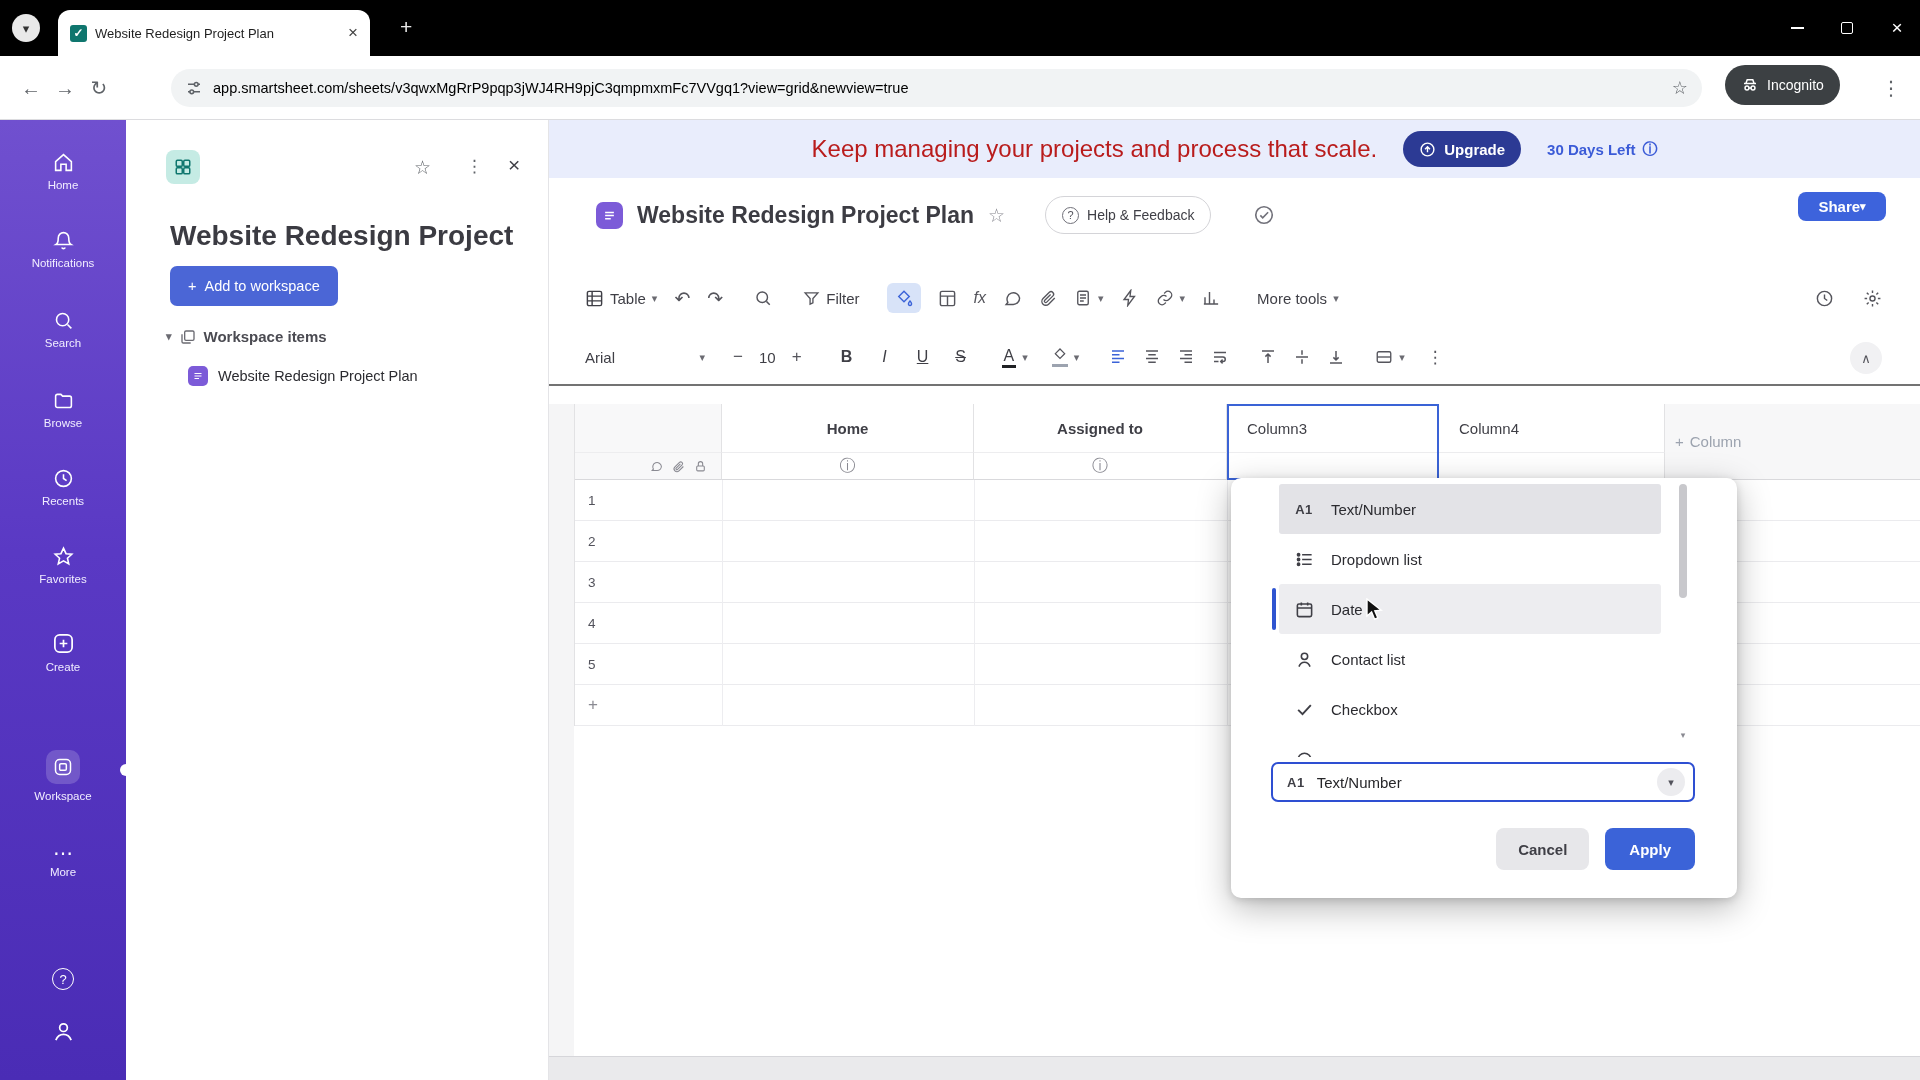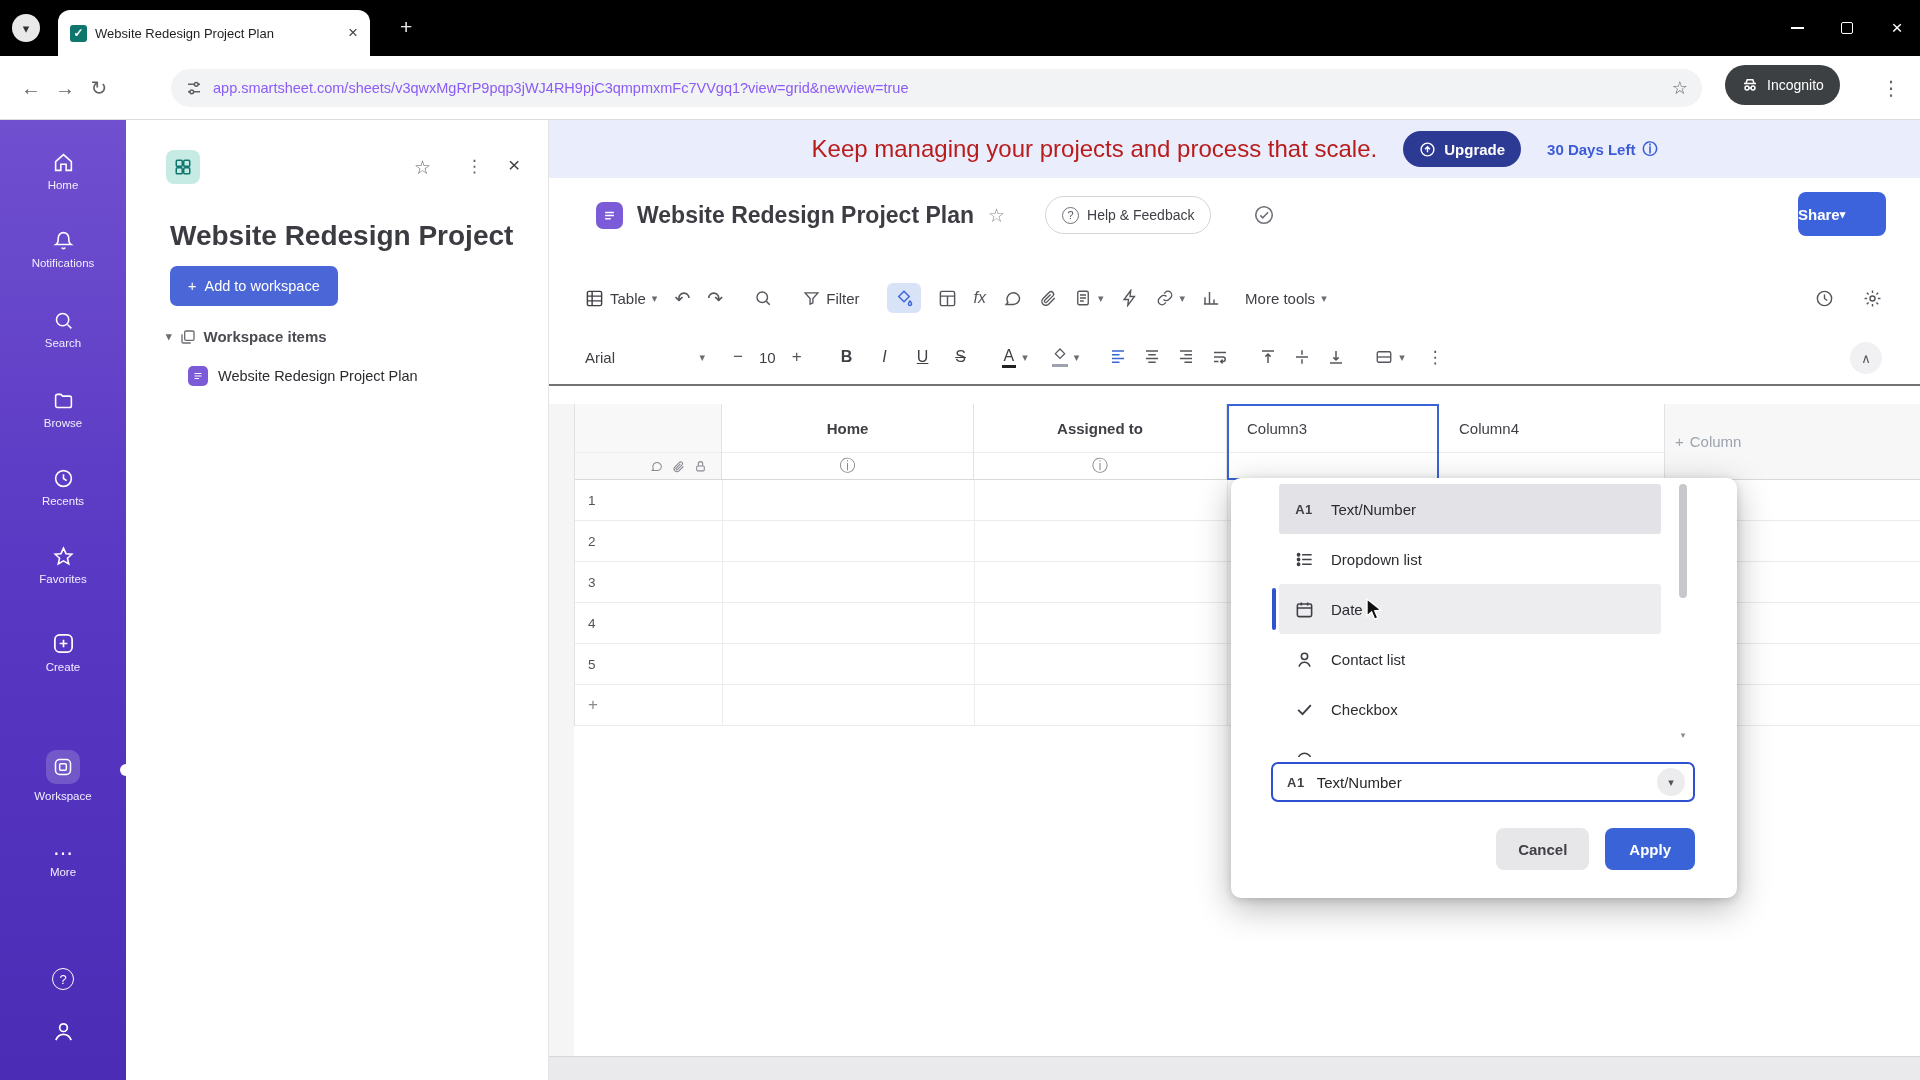--- a/index.html
+++ b/index.html
@@ -15,21 +15,21 @@
   .tab-title{font-size:13px;color:#1f1f1f;white-space:nowrap;overflow:hidden;max-width:230px}
   .tab-close{margin-left:auto;color:#444;font-size:17px;cursor:default}
   .newtab{position:absolute;left:400px;top:15px;color:#e8e8e8;font-size:21px}
   .win{position:absolute;top:0;height:56px;width:46px;display:flex;align-items:center;justify-content:center;color:#fff}
   .win-min-bar{width:13px;height:2px;background:#fff}
   .win-max-box{width:12px;height:12px;border:1.6px solid #fff;border-radius:2px}
   
   .navbar{position:absolute;left:0;top:56px;width:1920px;height:64px;background:#fff;border-bottom:1px solid #dcdcdf}
   .nav-ico{color:#5f6368;font-size:20px;width:34px;text-align:center}
   .omnibox{position:absolute;left:171px;top:13px;width:1531px;height:38px;border-radius:19px;background:#f1f3f4;display:flex;align-items:center;padding:0 14px;gap:10px}
-  .url{font-size:14.5px;color:#8b5cf6;white-space:nowrap;overflow:hidden;flex:1}
+  .url{font-size:14.5px;color:#000000;white-space:nowrap;overflow:hidden;flex:1}
   .incog{position:absolute;left:1725px;top:9px;height:40px;border-radius:20px;background:#3c4043;color:#fff;display:flex;align-items:center;gap:8px;padding:0 16px;font-size:14px}
   
   .sidebar{position:absolute;left:0;top:120px;width:126px;height:960px;background:linear-gradient(180deg,#7050cf 0%,#5a39c4 45%,#4a2cb5 100%)}
   .sb-item{width:126px;display:flex;flex-direction:column;align-items:center;gap:6px;color:#fff;position:absolute}
   .sb-item span{font-size:11.5px;color:#f1edff}
   .sb-active-bg{background:rgba(255,255,255,.18);border-radius:10px;padding:7px}
   .sb-notch{position:absolute;left:120px;top:764px;width:12px;height:12px;border-radius:50%;background:#fff}
   
   .panel{position:absolute;left:126px;top:120px;width:423px;height:960px;background:#fff;border-right:1px solid #e4e4e7}
   .app-ico{position:absolute;left:40px;top:30px;width:34px;height:34px;border-radius:8px;background:#c5ebe4;display:flex;align-items:center;justify-content:center;color:#0f766e}
@@ -40,21 +40,21 @@
   .doc-ico{width:20px;height:20px;border-radius:5px;background:#7c5bd8;display:flex;align-items:center;justify-content:center}
   
   .banner{position:absolute;left:549px;top:120px;width:1371px;height:58px;background:#e9edfc;display:flex;align-items:center;justify-content:center;gap:26px}
   .banner-text{font-size:24px;font-weight:normal;color:#b91c1c}
   .upgrade{height:36px;border-radius:18px;background:#2c3a94;color:#ffffff;font-size:15px;font-weight:bold;display:flex;align-items:center;gap:8px;padding:0 16px;border:none;font-family:inherit}
   .days{color:#3b5bd7;font-size:15px;font-weight:bold;display:flex;align-items:center;gap:7px}
   .sheet-head{position:absolute;left:549px;top:178px;width:1371px;height:74px;background:#fff;display:flex;align-items:center;padding-left:47px;gap:14px}
   .sheet-title{font-size:23px;font-weight:bold;color:#3c3c43}
   .pill-btn{height:38px;border-radius:19px;border:1px solid #d4d4d8;background:#fff;color:#3f3f46;font-size:14px;display:flex;align-items:center;gap:8px;padding:0 16px;font-family:inherit}
   .qmark{width:17px;height:17px;border-radius:50%;border:1.5px solid #71717a;font-size:11px;display:flex;align-items:center;justify-content:center;color:#52525b}
-  .share{position:absolute;right:34px;top:14px;height:44px;width:88px;border:none;border-radius:8px;background:#3d63dc;color:#fff;font-weight:bold;font-size:15px;display:flex;align-items:center;justify-content:flex-start;font-family:inherit}
+  .share{position:absolute;right:34px;top:14px;height:29px;width:88px;border:none;border-radius:8px;background:#3d63dc;color:#fff;font-weight:bold;font-size:15px;display:flex;align-items:center;justify-content:center;font-family:inherit}
   .tbar1{position:absolute;left:549px;top:274px;width:1371px;height:48px;display:flex;align-items:center;gap:17px;padding-left:36px;color:#55555c}
   .tbar2{position:absolute;left:549px;top:330px;width:1371px;height:56px;display:flex;align-items:center;gap:16px;padding-left:36px;color:#55555c;border-bottom:2px solid #737373}
   .tb-lbl{font-size:15px;color:#3f3f46}
   .chev{font-size:11px;color:#6b6b72}
   .tool{display:flex;align-items:center;gap:6px}
   .sel-tool{background:#d8e3f8;border-radius:6px;padding:6px 8px;color:#3b63d8}
   .fmt-letter{font-size:16px;color:#3f3f46;width:22px;text-align:center}
   .collapse-btn{position:absolute;right:38px;top:12px;width:32px;height:32px;border-radius:50%;background:#f1f1f3;display:flex;align-items:center;justify-content:center;color:#55555c;font-size:13px}
   
   .gutter{position:absolute;left:549px;top:404px;width:25px;height:652px;background:#f5f5f6}
@@ -379,21 +379,21 @@
           <path d="M14 10a5 5 0 00-7.1 0l-2.4 2.4a5 5 0 007.1 7.1l1.5-1.5"></path>
         </svg>
       </span>
     <span class="chev">▾</span>
   </div>
   <span>
       <svg width="18" height="18" viewBox="0 0 24 24" fill="none" stroke="#55555c" stroke-width="1.9">
         <path d="M4 20V11M10 20V4M16 20v-6M2.5 20h19"></path>
       </svg>
     </span>
-  <div class="tool" style="margin-left:8px">
+  <div class="tool" style="margin-left:20px">
     <span class="tb-lbl">More tools</span>
     <span class="chev">▾</span>
   </div>
   <span style="position:absolute;right:86px">
       <svg width="19" height="19" viewBox="0 0 24 24" fill="none" stroke="#55555c" stroke-width="1.8">
         <circle cx="12" cy="12" r="9"></circle>
         <path d="M12 7v5l3.5 2.5"></path>
       </svg>
     </span>
   <span style="position:absolute;right:38px">

